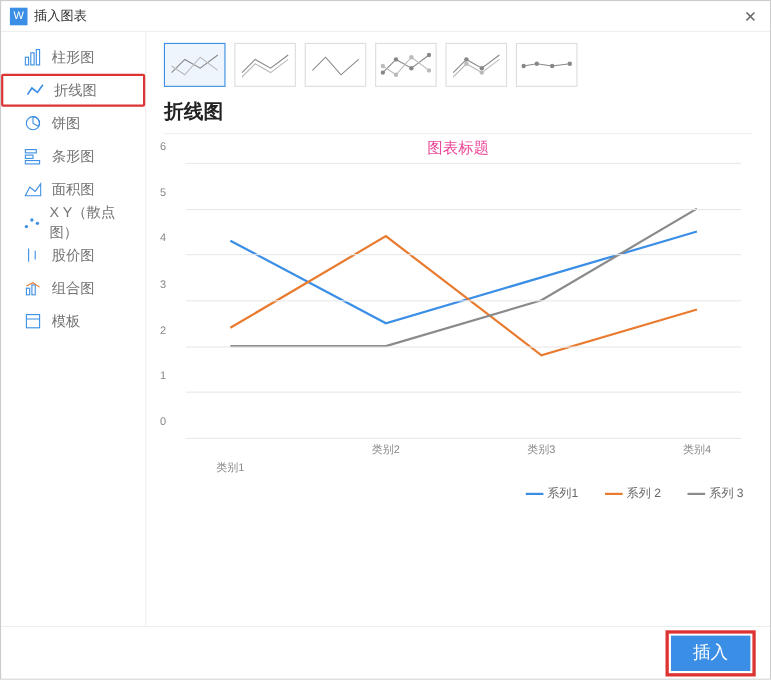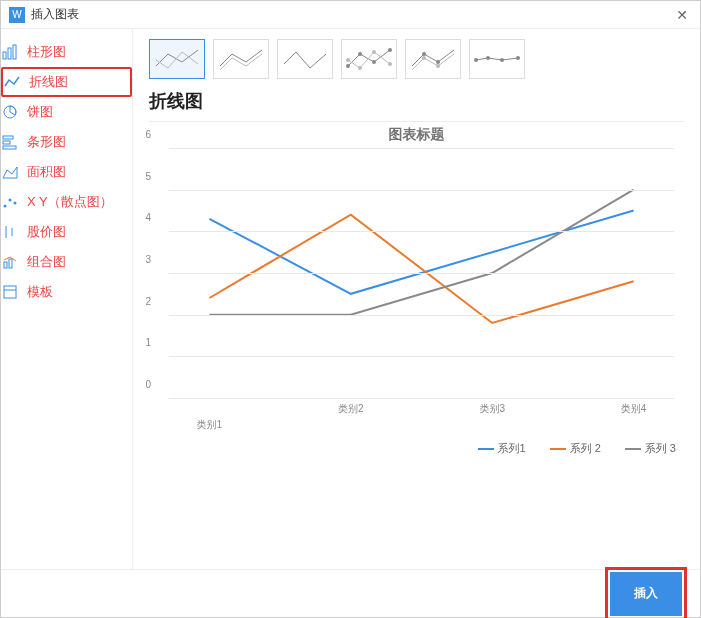--- a/index.html
+++ b/index.html
@@ -4,42 +4,42 @@
 <style>
   * { box-sizing: border-box; margin: 0; padding: 0; }
   body { font-family: "Microsoft YaHei", sans-serif; font-size: 12px; color: #333; background: #fff; }
   .window { width: 701px; height: 618px; border: 1px solid #ccc; display: flex; flex-direction: column; }
   .titlebar { height: 28px; display: flex; align-items: center; padding: 0 8px; border-bottom: 1px solid #eee; }
   .titlebar .app-icon { width: 16px; height: 16px; background: #3a8ee6; margin-right: 6px; display:flex; align-items:center; justify-content:center; color:#fff; font-size:10px;}
   .titlebar .title { flex: 1; font-size: 12px; color: #333; }
   .titlebar .close { font-size: 14px; color: #666; cursor: pointer; padding: 0 4px; }
   .body { flex: 1; display: flex; overflow: hidden; }
   .sidebar { width: 132px; border-right: 1px solid #eee; padding: 8px 0; }
-  .side-item { display: flex; align-items: center; height: 30px; padding: 0 0; cursor: pointer; font-size: 13px; color: #ef4444; }
+  .side-item { display: flex; align-items: center; height: 30px; padding: 0 20px; cursor: pointer; font-size: 13px; color: #737373; }
   .side-item .icon { width: 18px; height: 18px; margin-right: 8px; display:flex; align-items:center; justify-content:center; }
   .side-item.selected { border: 2px solid #d33; border-radius: 2px; }
   .main { flex: 1; padding: 10px 16px 0 16px; display:flex; flex-direction:column; overflow:hidden;}
   .thumbs { display: flex; gap: 8px; margin-bottom: 10px; }
   .thumb { width: 56px; height: 40px; border: 1px solid #ddd; cursor: pointer; display:flex; align-items:center; justify-content:center; background:#fff; }
   .thumb.selected { border: 1px solid #3a8ee6; background:#eef5fd; }
   .chart-type-title { font-size: 18px; font-weight: bold; color:#222; margin-bottom: 8px; }
   .chart-area { flex:1; border-top:1px solid #eee; padding-top:4px; display:flex; flex-direction:column; }
-  .chart-title { text-align:center; font-size:14px; color:#737373; margin-bottom:4px;font-weight:bold; }
+  .chart-title { text-align:center; font-size:14px; color:#ec4899; margin-bottom:4px; }
   .plot { position:relative; height:270px; margin-left:20px; margin-right:10px; }
   .yaxis { position:absolute; left:-18px; top:0; bottom:20px; }
   .ytick { position:absolute; right:0; font-size:10px; color:#888; transform:translateY(50%);}
   .gridline { position:absolute; left:0; right:0; height:1px; background:#e8e8e8; }
   .xaxis { position:absolute; left:0; right:0; bottom:0; height:20px; }
   .xtick { position:absolute; font-size:10px; color:#888; transform:translateX(-50%); top:4px;}
   svg.series { position:absolute; left:0; top:0; width:100%; height:calc(100% - 20px); overflow:visible;}
   .legend { text-align:right; font-size:11px; color:#666; margin-top:23px; }
   .legend span { margin: 0 8px; }
   .legend .swatch { display:inline-block; width:16px; height:2px; vertical-align:middle; margin-right:4px; }
   .footer { height: 48px; border-top:1px solid #eee; display:flex; align-items:center; justify-content:flex-end; padding-right:18px; gap:14px; }
-  .btn { min-width:72px; height:44px; border:1px solid #ccc; background:#fff; cursor:pointer; font-size:12px;font-weight:bold; }
+  .btn { min-width:72px; height:32px; border:1px solid #ccc; background:#fff; cursor:pointer; font-size:16px; }
   .btn.primary { background:#3a8ee6; border-color:#3a8ee6; color:#fff; }
   .btn.primary.highlighted { outline:3px solid #d33; outline-offset:2px; }
 </style>
 </head>
 <body>
 
 <div class="window">
   <div class="titlebar">
     <div class="app-icon">W</div>
     <div class="title">插入图表</div>

